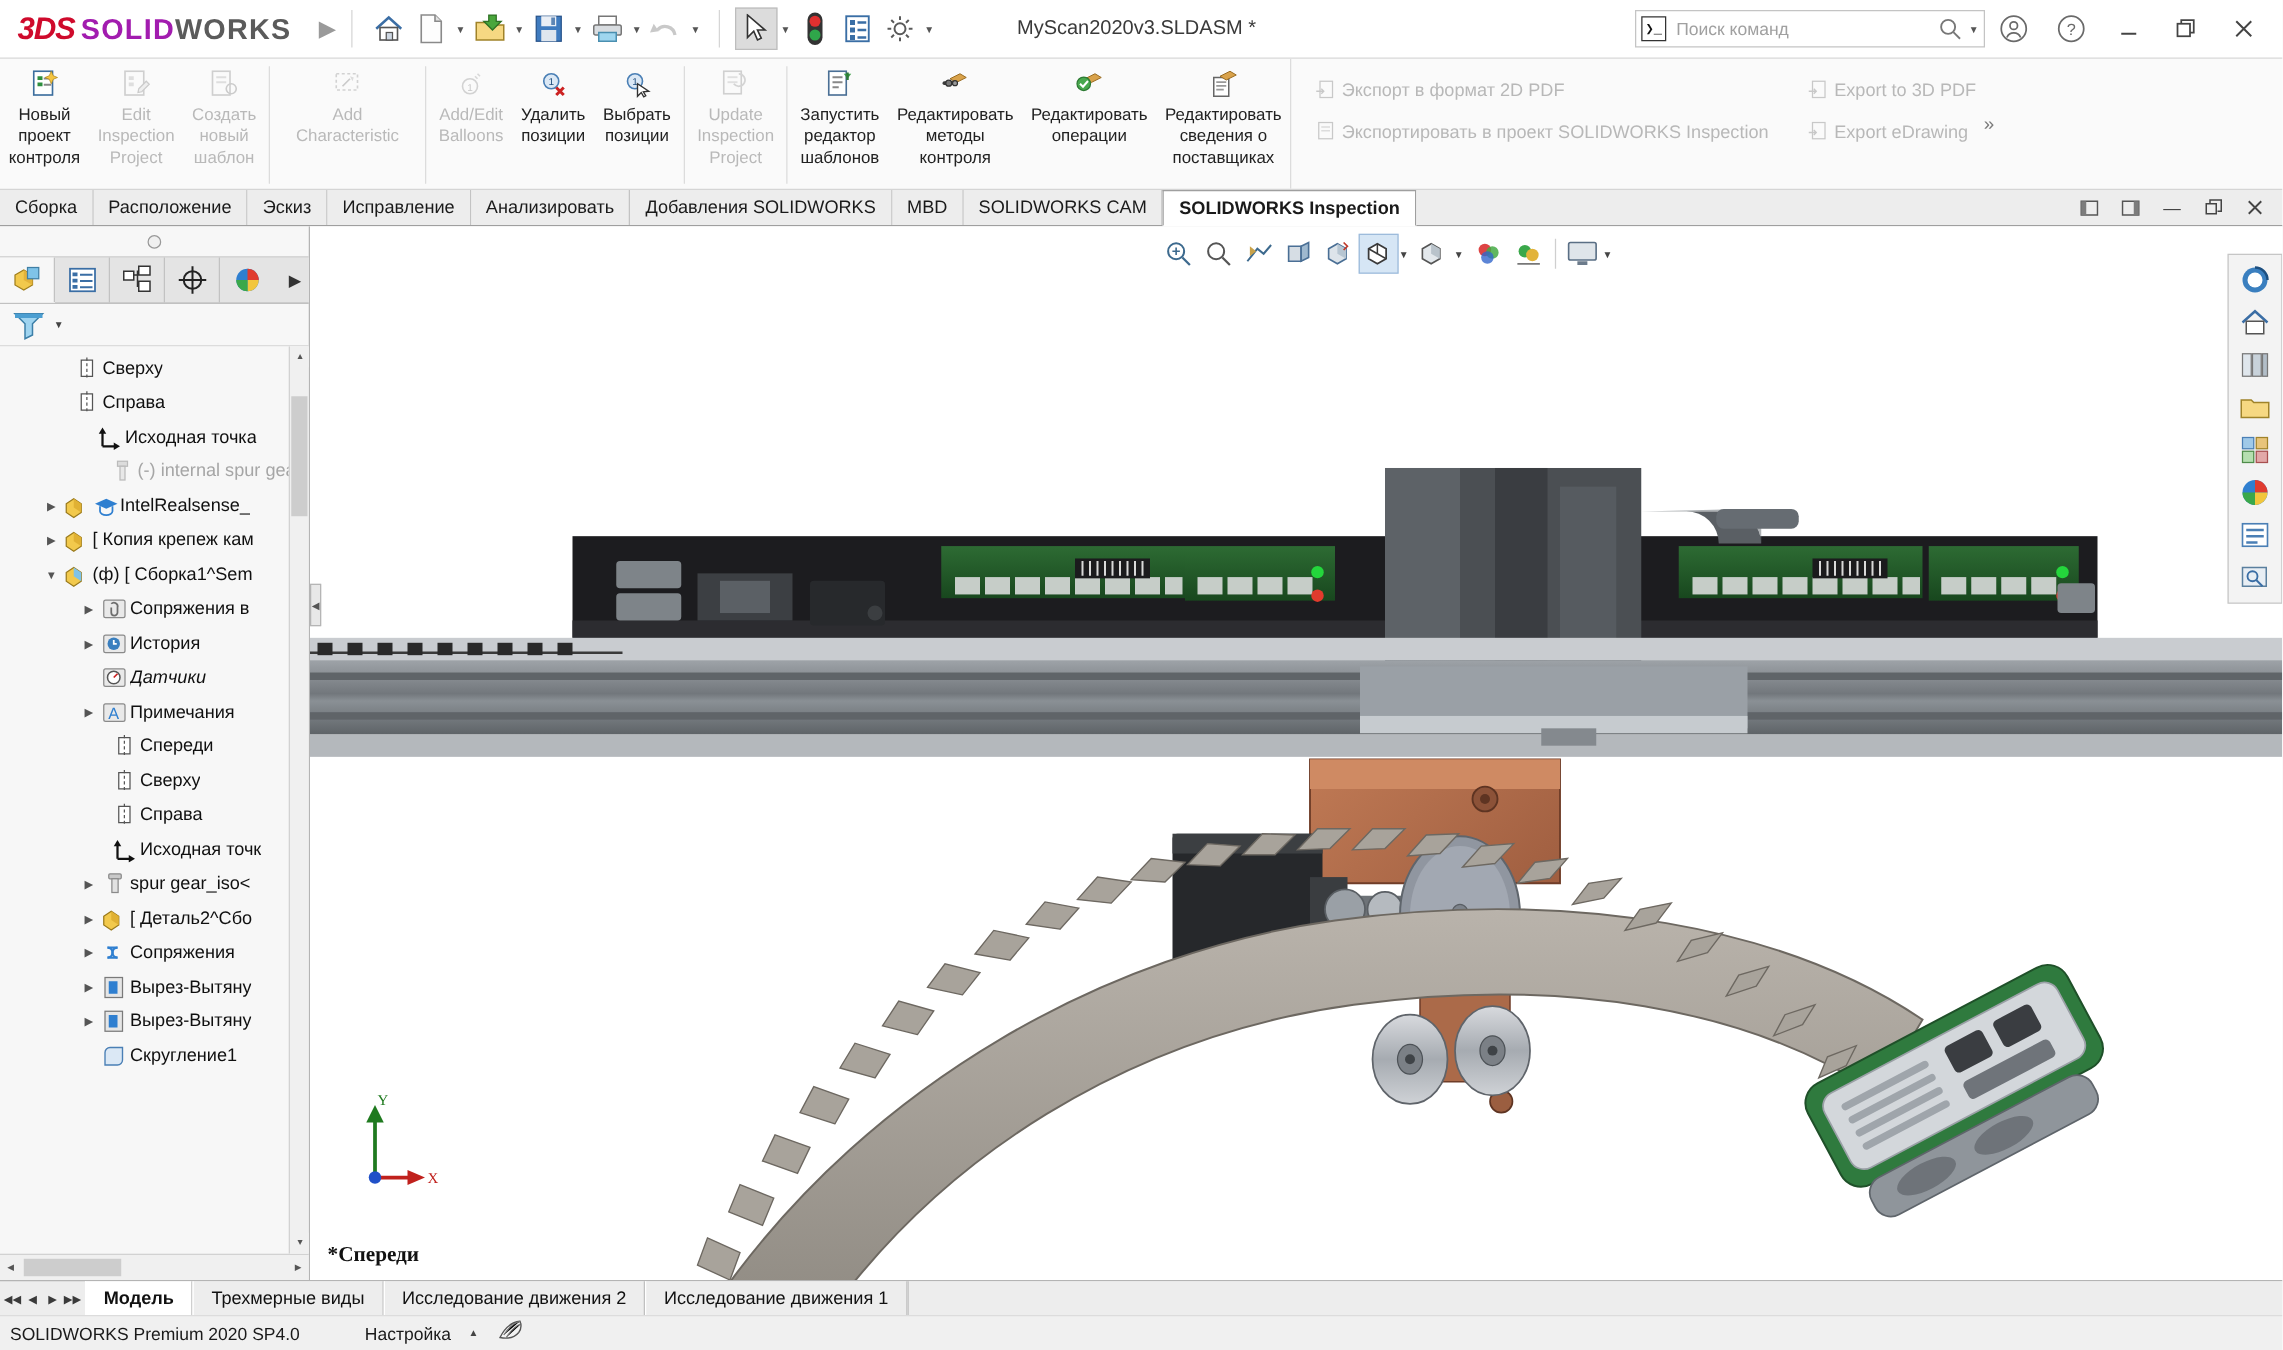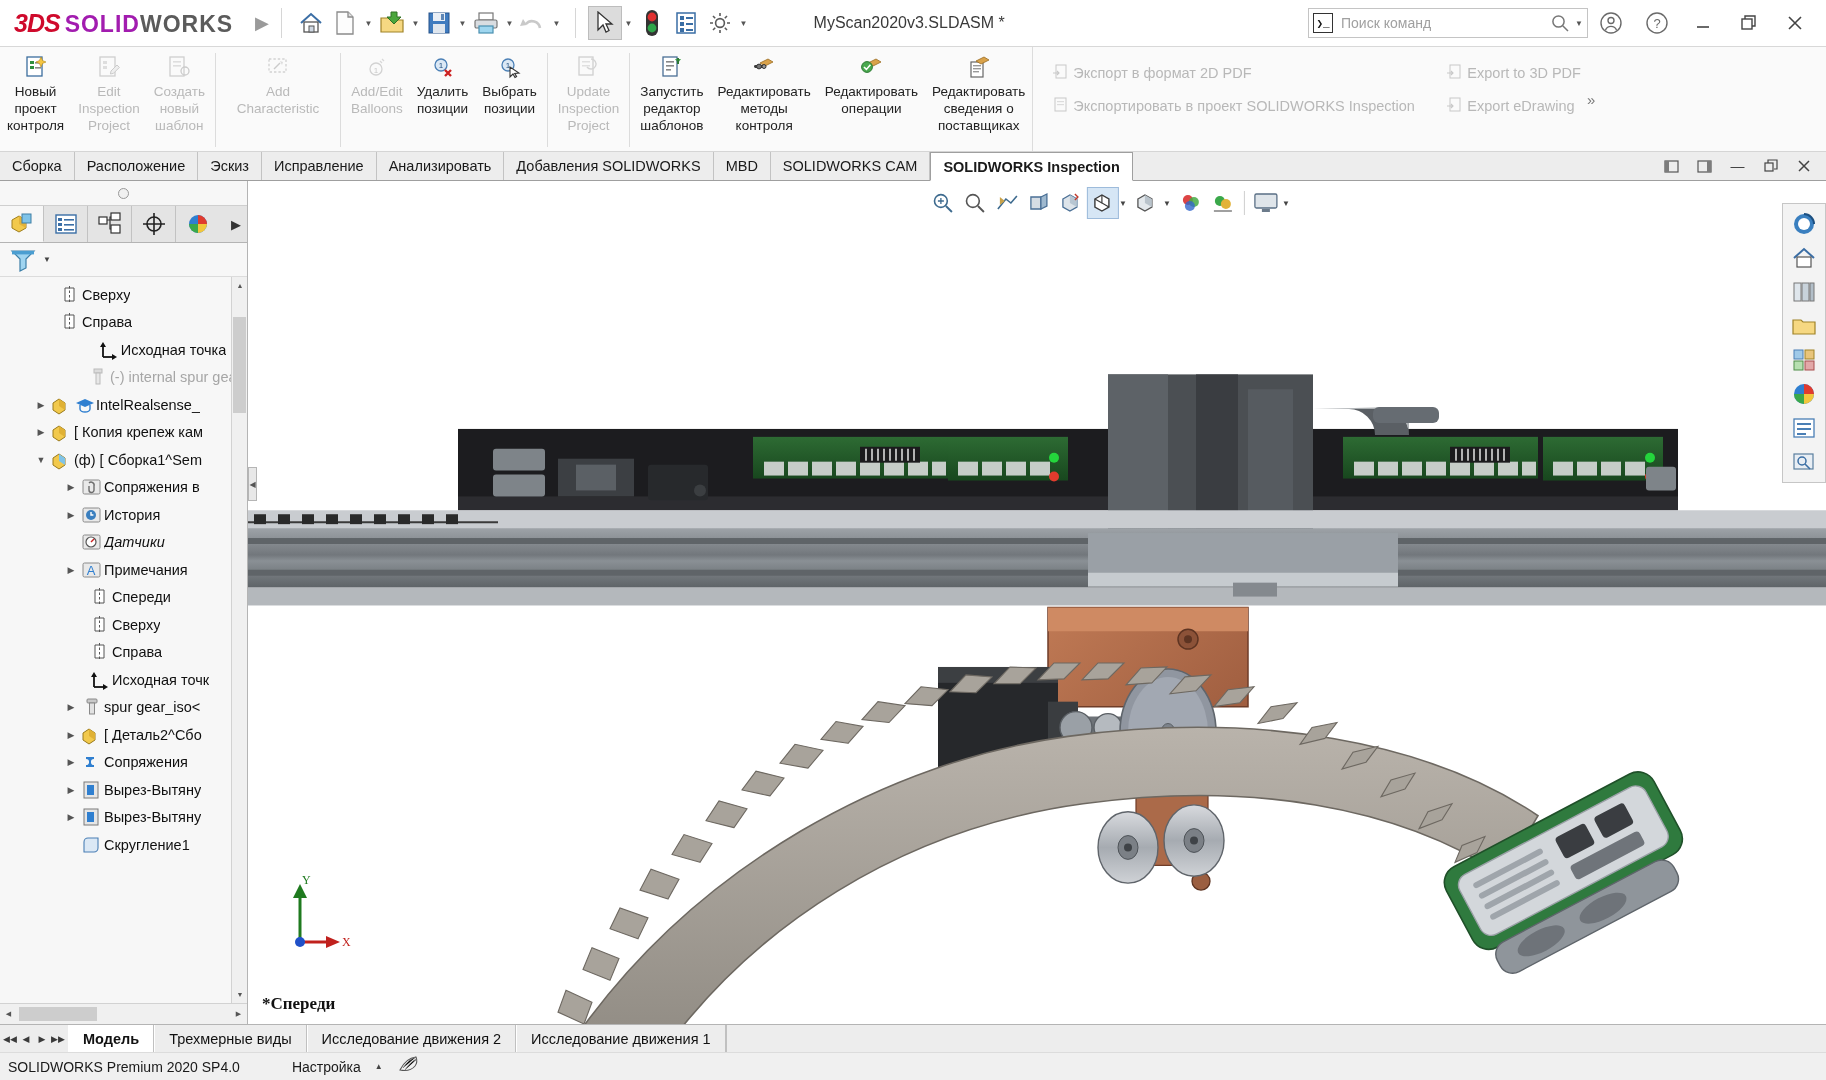--- a/index.html
+++ b/index.html
@@ -617,21 +617,21 @@
         </div>
         <div class="trow" style="padding-left:58px;">
           <span class="tico">
               <svg width="18" height="20" viewBox="0 0 18 20">
                 <path d="M4 3 h9 v13 h-9 Z" fill="#fff" stroke="#555" stroke-width="1"></path>
                 <path d="M8.5 1 v18" stroke="#555" stroke-dasharray="2.5 2" stroke-width="1"></path>
               </svg>
             </span>
           <span class="tlabel">Справа</span>
         </div>
-        <div class="trow" style="padding-left:76px;justify-content:center;">
+        <div class="trow" style="padding-left:76px;">
           <span class="tico">
               <svg width="20" height="20" viewBox="0 0 20 20">
                 <path d="M4 17 V4" stroke="#111" stroke-width="1.8"></path>
                 <path d="M4 2 l3 5 h-6 Z" fill="#111"></path>
                 <path d="M4 17 h11" stroke="#111" stroke-width="1.8"></path>
                 <path d="M18 17 l-5 3 v-6 Z" fill="#111"></path>
               </svg>
             </span>
           <span class="tlabel">Исходная точка</span>
         </div>

